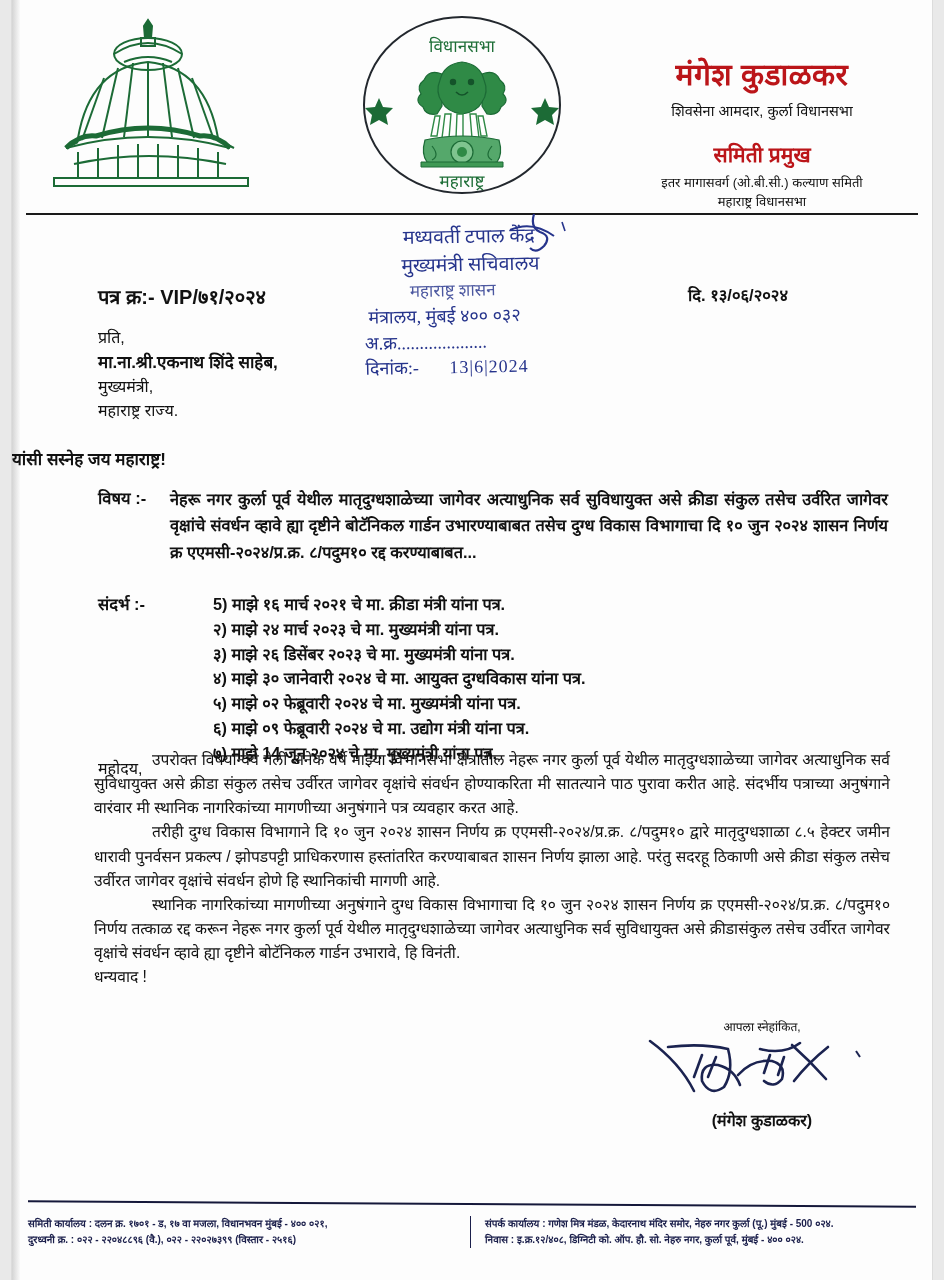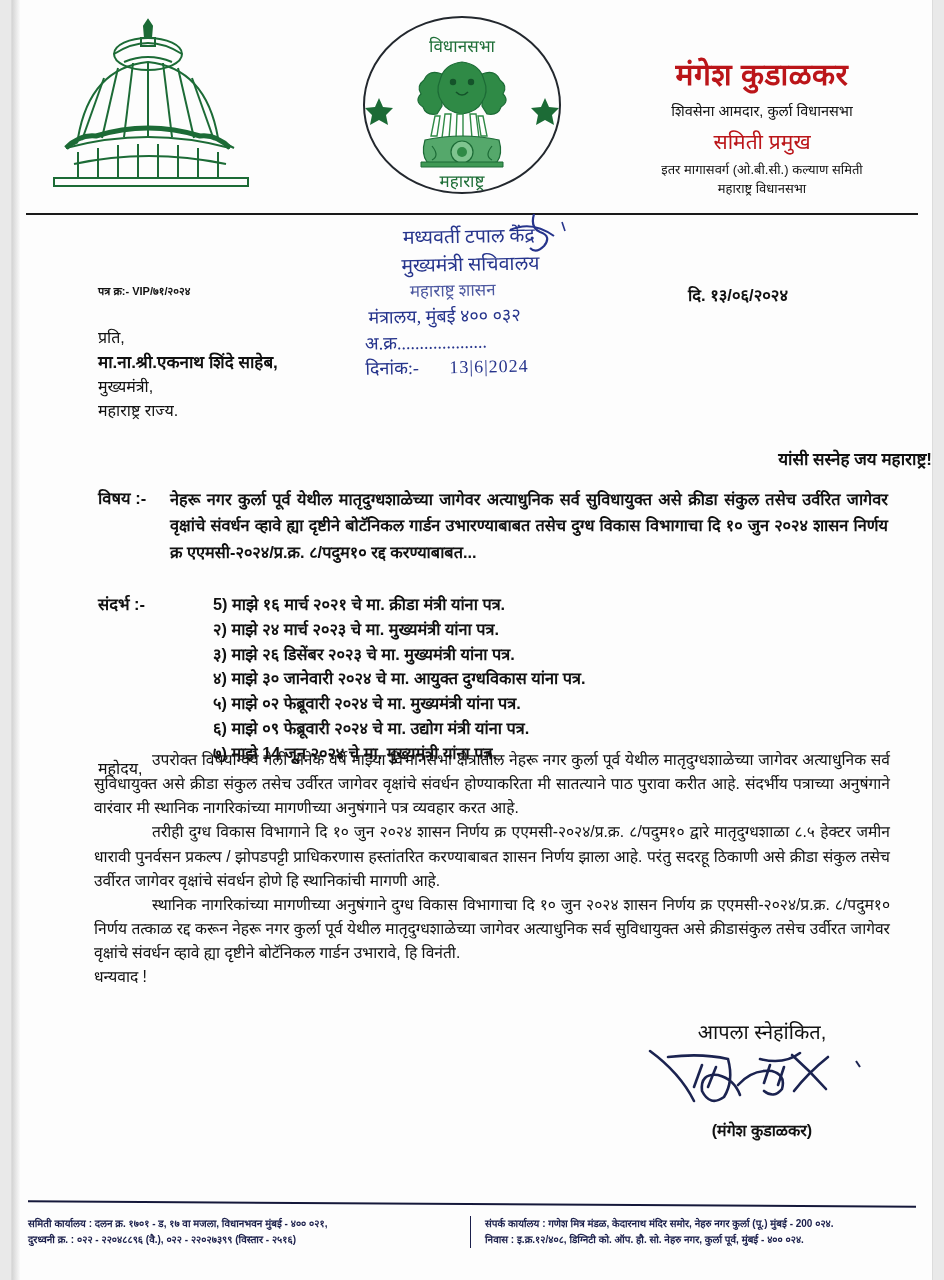--- a/index.html
+++ b/index.html
@@ -23,21 +23,21 @@
   
   .header{position:relative;height:200px;}
   .dome{position:absolute;left:28px;top:18px;width:220px;height:175px;}
   .emblem{position:absolute;left:345px;top:12px;width:210px;height:190px;}
   .namecol{position:absolute;left:600px;top:58px;width:300px;text-align:center;}
   .nm-main{
     font-size:30px;font-weight:bold;color:#bb1519;letter-spacing:.5px;
     line-height:1.15;white-space:nowrap;
   }
   .nm-sub{font-size:14.5px;color:#111;margin-top:9px;line-height:1.3;}
-  .nm-red2{font-size:21px;font-weight:normal;color:#bb1519;margin-top:7px;}
+  .nm-red2{font-size:21px;font-weight:bold;color:#bb1519;margin-top:20px;}
   .nm-sub2{font-size:13px;color:#111;margin-top:6px;line-height:1.35;}
   .hrule{position:absolute;left:14px;top:213px;width:892px;height:0;
          border-top:2.2px solid #1a1a1a;}
   
   .stamp{
     position:absolute;left:352px;top:222px;width:300px;
     color:#26348c;font-size:19.5px;line-height:1.44;
     font-family:"Liberation Serif","DejaVu Serif",serif;
     transform:rotate(-1.1deg);
   }
@@ -47,43 +47,43 @@
   .st3{margin-left:46px;font-size:17px;opacity:.82;}
   .st4{margin-left:4px;font-size:18px;}
   .st5{margin-left:0px;font-size:18px;}
   .st6{margin-left:0px;font-size:18px;}
   .hand-date{font-family:"Liberation Serif",serif;letter-spacing:1px;}
   .stamp-scribble{
     position:absolute;left:492px;top:214px;width:70px;height:48px;
     color:#26348c;
   }
   
-  .letterno{position:absolute;left:86px;top:283px;font-size:11px;font-weight:bold;color:#111;}
+  .letterno{position:absolute;left:86px;top:283px;font-size:20px;font-weight:bold;color:#111;}
   .dateline{position:absolute;left:676px;top:283px;font-size:16.5px;font-weight:bold;color:#111;}
   .addr{position:absolute;left:86px;top:326px;font-size:16px;color:#111;line-height:1.48;}
   .addr .a-bold{font-weight:bold;font-size:17px;}
-  .greet{position:absolute;left:0;top:447px;width:920px;text-align:right;
+  .greet{position:absolute;left:0;top:447px;width:920px;text-align:left;
          font-size:17px;font-weight:bold;color:#111;}
   
   .subject{position:absolute;left:86px;top:486px;width:790px;display:flex;}
   .sub-lbl{width:72px;flex:0 0 72px;font-size:16.5px;font-weight:bold;color:#111;}
   .sub-txt{flex:1;font-size:16.3px;font-weight:bold;color:#111;line-height:1.62;text-align:justify;}
   
   .refs{position:absolute;left:86px;top:592px;width:790px;display:flex;}
   .ref-lbl{width:115px;flex:0 0 115px;font-size:16.5px;font-weight:bold;color:#111;}
   .ref-list{flex:1;}
   .ref-list div{font-size:16.3px;font-weight:bold;color:#111;line-height:1.52;}
   
   .salut{position:absolute;left:86px;top:757px;font-size:16px;color:#111;}
   .body{position:absolute;left:82px;top:748px;width:796px;}
   .body p{margin:0;font-size:15.6px;color:#111;line-height:1.55;text-align:justify;text-indent:58px;}
   .body p.noind{text-indent:0;}
   
   .sign{position:absolute;left:600px;top:1018px;width:300px;text-align:center;}
-  .sign-top{font-size:20px;color:#111;}
+  .sign-top{font-size:12px;color:#111;}
   .sign-mark{height:74px;position:relative;}
   .sign-name{font-size:16px;font-weight:bold;color:#111;}
   
   .foot-rule{position:absolute;left:16px;top:1203px;width:888px;height:0;
              border-top:2.4px solid #15183a;transform:rotate(0.35deg);}
   .footer{position:absolute;left:16px;top:1216px;width:890px;display:flex;}
   .fcol{font-size:10px;color:#1b1f4b;font-weight:bold;line-height:1.62;}
   .fcol.left{width:432px;flex:0 0 432px;padding-right:10px;}
   .fcol.right{flex:1;padding-left:14px;border-left:1.6px solid #1b1f4b;}
   .fcol div{white-space:nowrap;}
@@ -245,18 +245,18 @@
     <div class="sign-name">(मंगेश कुडाळकर)</div>
   </div>
 
   <div class="foot-rule"></div>
   <div class="footer">
     <div class="fcol left">
       <div>समिती कार्यालय : दलन क्र. १७०१ - ड, १७ वा मजला, विधानभवन मुंबई - ४०० ०२१,</div>
       <div>दुरध्वनी क्र. : ०२२ - २२०४८८९६ (वै.), ०२२ - २२०२७३९९ (विस्तार - २५१६)</div>
     </div>
     <div class="fcol right">
-      <div>संपर्क कार्यालय : गणेश मित्र मंडळ, केदारनाथ मंदिर समोर, नेहरु नगर कुर्ला (पू.) मुंबई - 200 ०२४.</div>
+      <div>संपर्क कार्यालय : गणेश मित्र मंडळ, केदारनाथ मंदिर समोर, नेहरु नगर कुर्ला (पू.) मुंबई - 500 ०२४.</div>
       <div>निवास : इ.क्र.१२/४०८, डिग्निटी को. ऑप. हौ. सो. नेहरु नगर, कुर्ला पूर्व, मुंबई - ४०० ०२४.</div>
     </div>
   </div>
 
 </div>
 
 </body></html>

